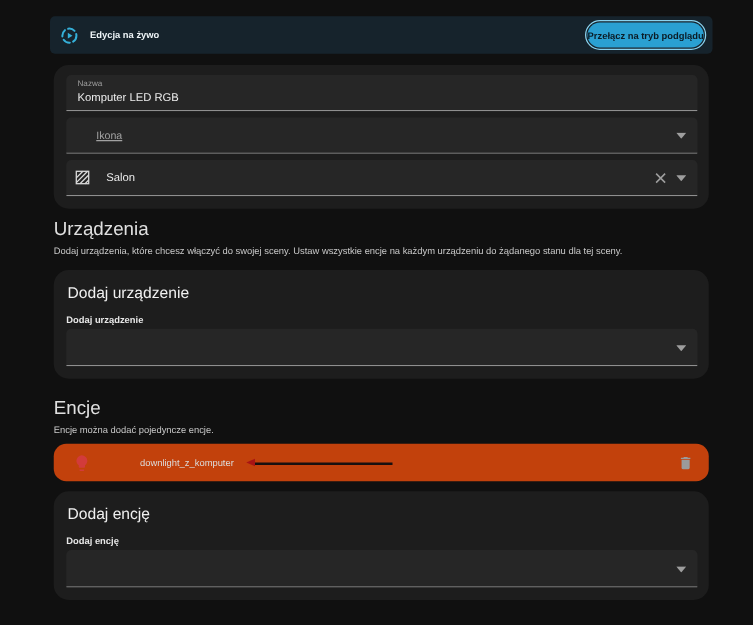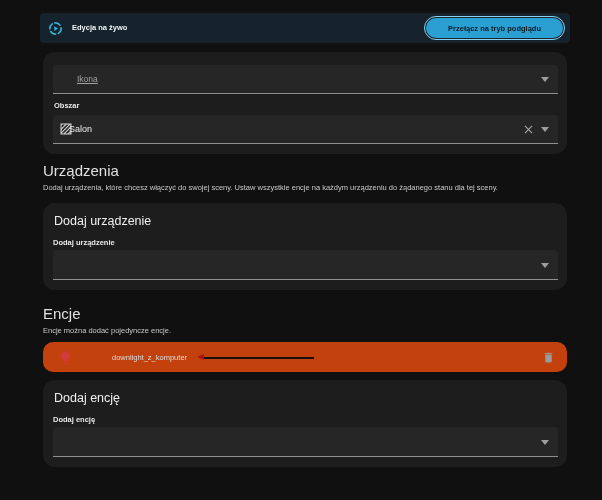--- a/index.html
+++ b/index.html
@@ -20,21 +20,21 @@
     display:flex; align-items:center;
     padding:0 4px 0 8px;
   }
   .banner .live-icon { flex:0 0 auto; width:15px; height:15px; margin-right:9px; }
   .banner-text { flex:1 1 auto; min-width:0; line-height:1.25; }
   .banner-title { font-size:7.5px; font-weight:bold; color:#eef4f7; }
   .banner-desc { font-size:7.3px; color:#ccd6dc; white-space:nowrap; }
   .banner-btn {
     flex:0 0 auto;
     height:20px;
-    padding:0 22px;
+    padding:0 0;
     border:none;
     border-radius:10px;
     background:#2aa0d2;
     color:#0b1c26;
     font-family:inherit;
     font-size:7.5px; font-weight:bold;
     outline:1px solid #8ad2ee;
     outline-offset:1px;
     margin-right:3px;
     cursor:pointer;
@@ -66,21 +66,21 @@
     display:flex; align-items:center;
     font-size:8.5px; color:#8f8f8f;text-decoration:underline;
   }
   .ffield .fplaceholder.indented { left:24px; color:#a2a2a2; }
   .caret {
     position:absolute; right:9px; top:50%;
     width:8px; height:5px; margin-top:-2px;
   }
   .clear-x { position:absolute; right:25px; top:50%; width:9px; height:9px; margin-top:-4.5px; cursor:pointer; }
   .area-icon { position:absolute; left:6px; top:50%; width:14px; height:14px; margin-top:-7px; }
-  .fvalue.with-icon { left:16px; }
+  .fvalue.with-icon { left:32px; }
   
   .section-title { margin:7px 0 0 43px; font-size:15px; font-weight:400; color:#e0e0e0; line-height:19px; }
   .section-desc { margin:3px 35px 0 43px; font-size:7.5px; color:#c9c9c9; line-height:9px; }
   .gap-sm { height:11px; } .gap-xs { height:7px; } .gap-md { height:14px; } .gap-card { height:8px; }
   .field-block { margin-top:10px; }
   .field-block .ffield { margin-top:3px; }
   
   .entity-row {
     position:relative;
     margin-left:43px;
@@ -123,29 +123,32 @@
     </svg>
   </span>
   <div class="banner-text">
     <div class="banner-title">Edycja na żywo</div>
   </div>
   <button class="banner-btn">Przełącz na tryb podglądu</button>
 </div>
 
 <div class="gap-card"></div>
 <div class="card" style="margin-top:1px;">
+  <div class="ffield">
+    <span class="float-label">Nazwa</span>
+    <span class="fvalue">Komputer LED RGB</span>
+  </div>
   <div class="ffield" style="margin-top:5px;">
     <span class="fplaceholder indented">Ikona</span>
     <span class="caret">
       <svg viewBox="0 0 10 6" width="8" height="5">
           <path d="M0 0 L5 6 L10 0 Z" fill="#9e9e9e"></path>
         </svg>
     </span>
   </div>
-  <div class="mini-label" style="margin:7px 0 0 1px;">Obszar</div>
   <div class="ffield" style="margin-top:5px;">
     <span class="area-icon">
       <svg viewBox="0 0 24 24" width="14" height="14" fill="none" stroke="#d8d8d8" stroke-width="1.8">
         <rect x="3.5" y="3.5" width="17" height="17"></rect>
         <path d="M3.5 12.5 L12.5 3.5 M3.5 19 L19 3.5 M8.5 20.5 L20.5 8.5 M15.5 20.5 L20.5 15.5"></path>
       </svg>
     </span>
     <span class="fvalue with-icon" style="bottom:9px;">Salon</span>
     <span class="clear-x">
       <svg viewBox="0 0 10 10" width="9" height="9">

